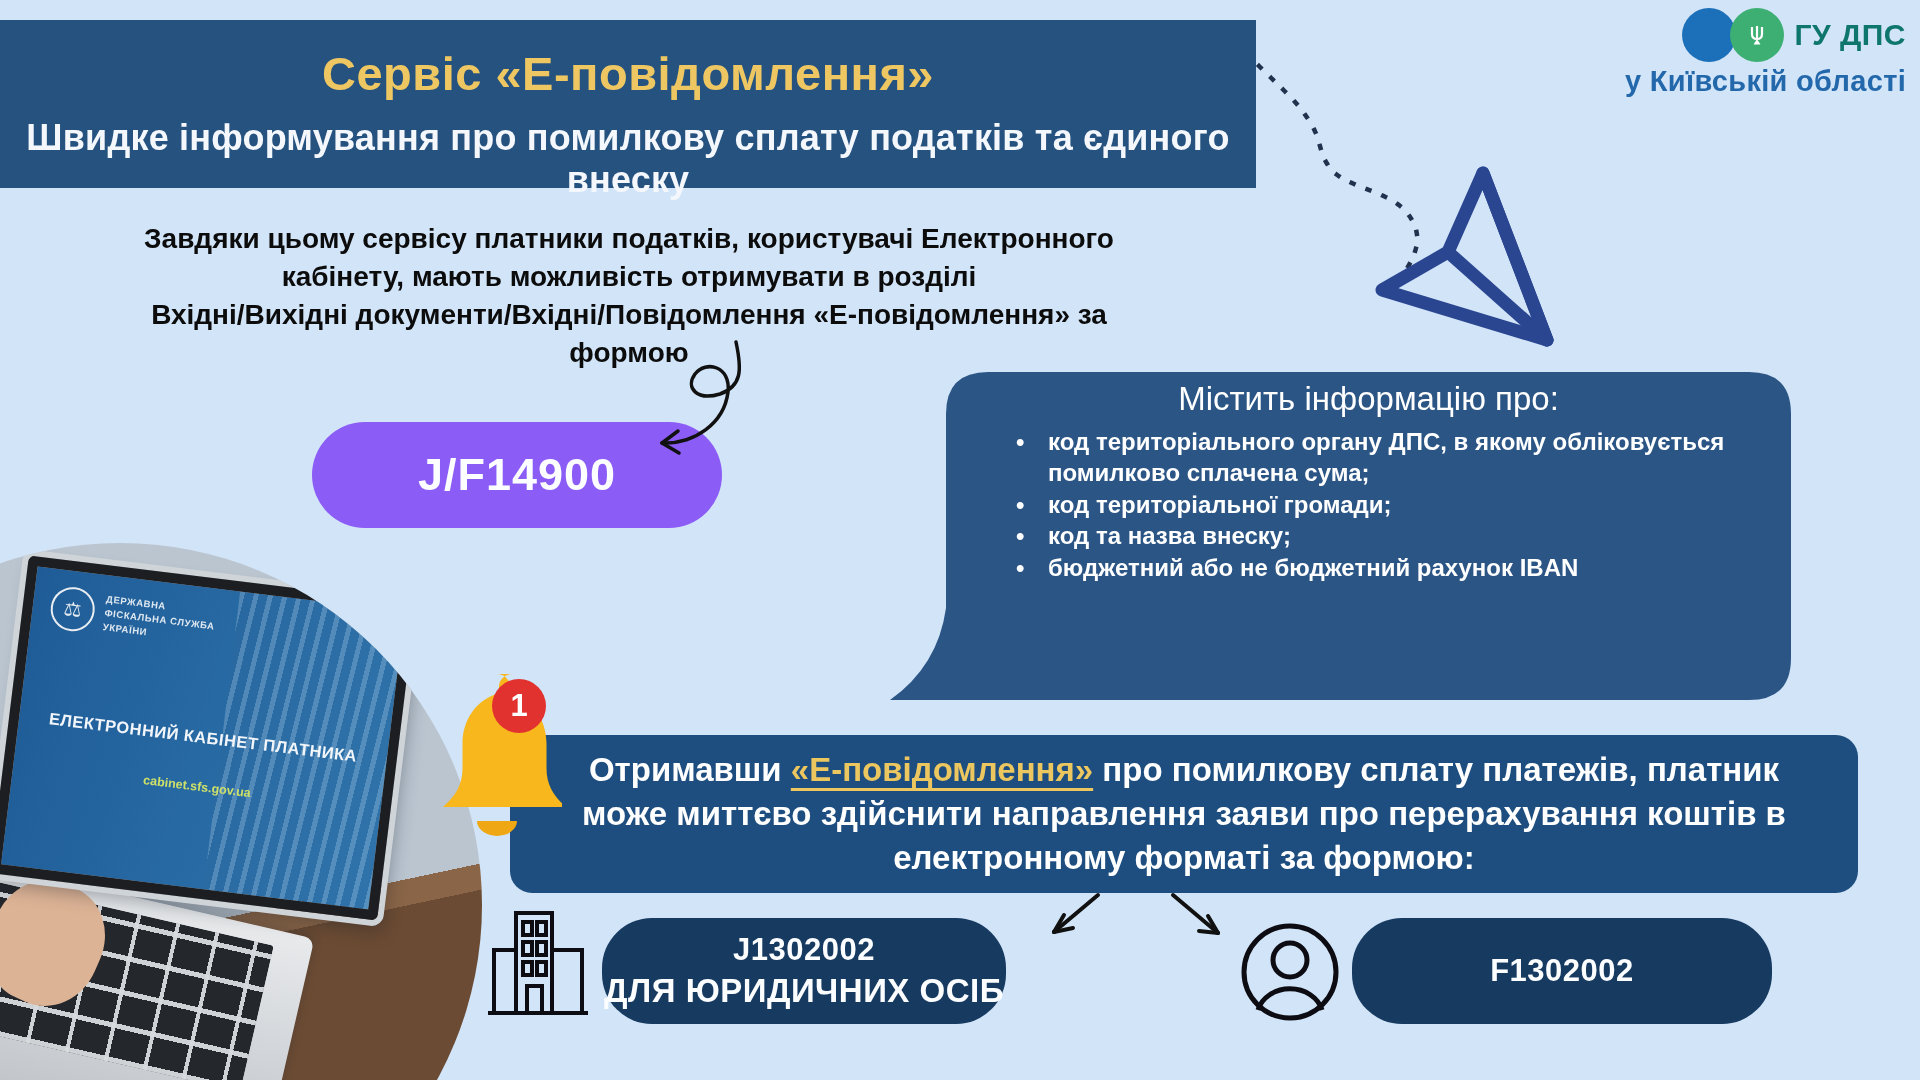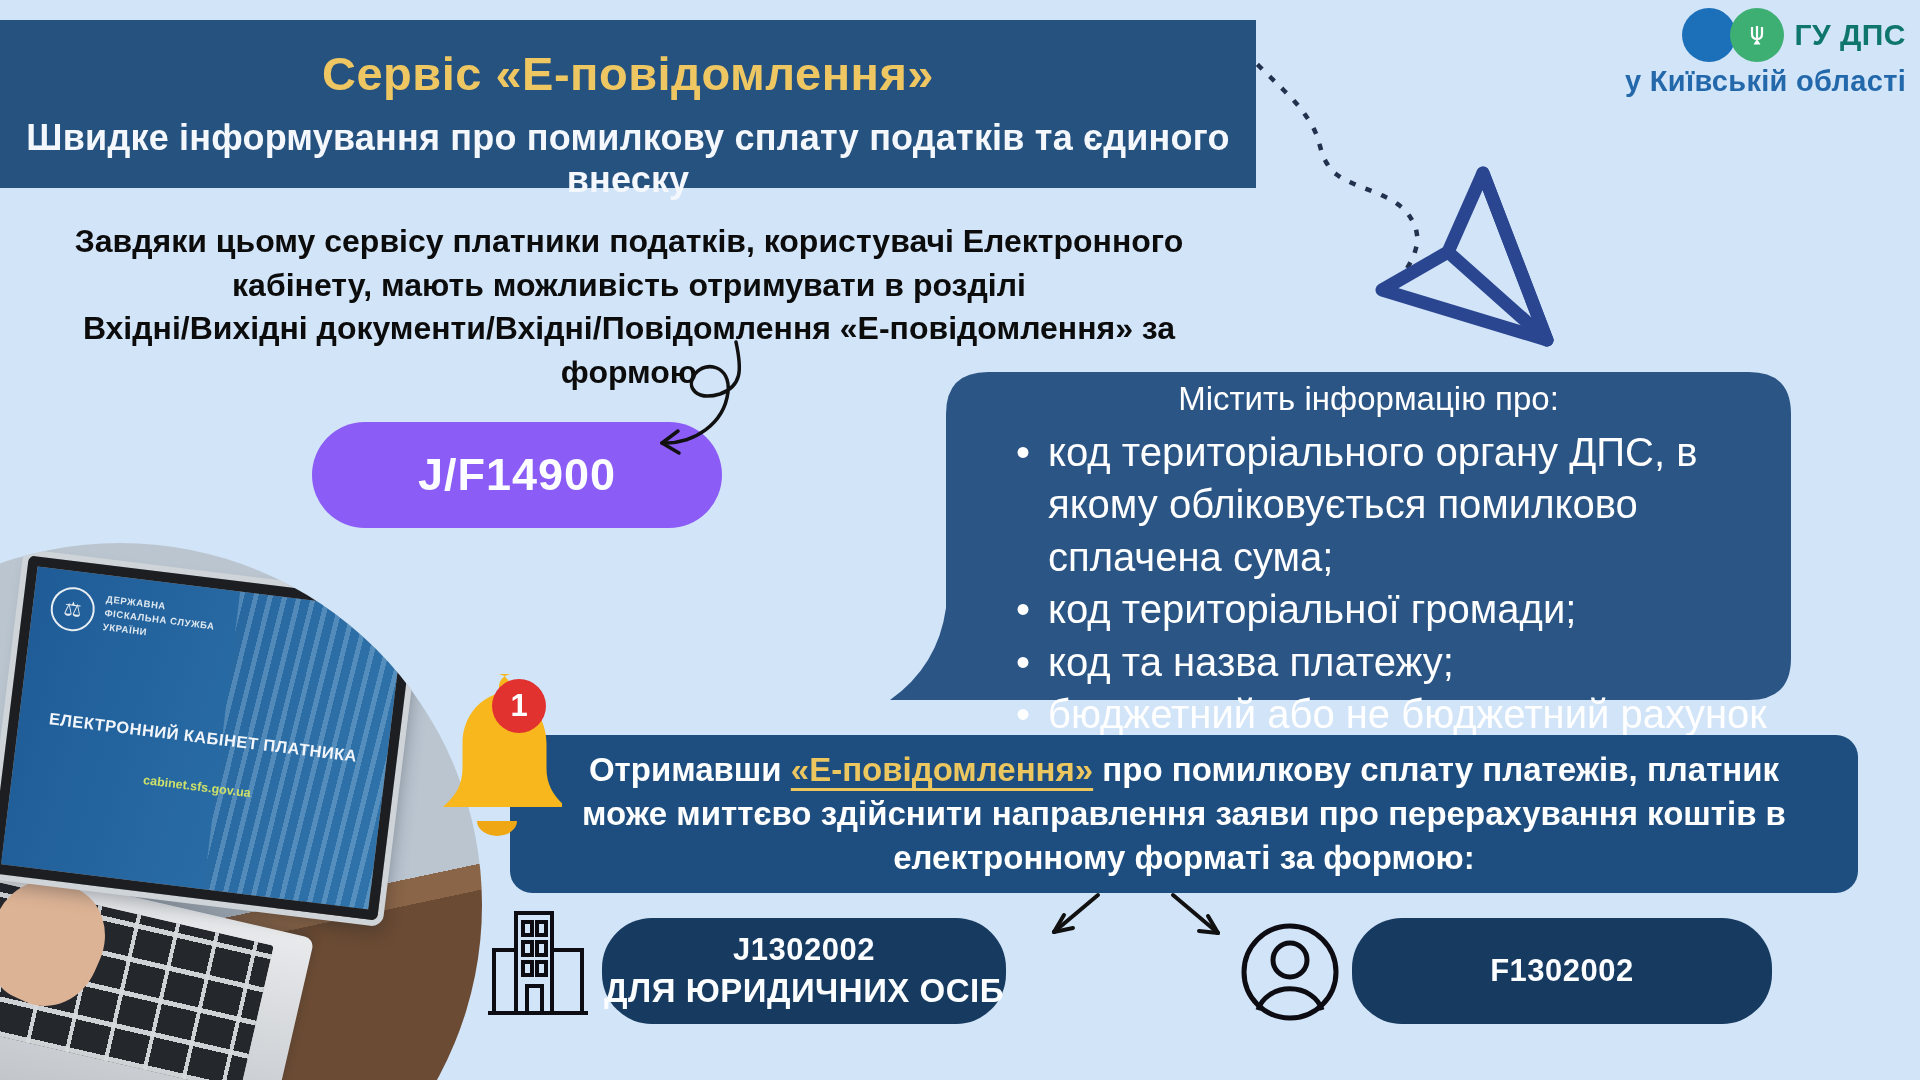--- a/index.html
+++ b/index.html
@@ -27,35 +27,35 @@
   .logo-row{display:flex;align-items:center;justify-content:flex-end;gap:10px;}
   .logo-circles{display:flex;}
   .circle-blue{width:54px;height:54px;border-radius:50%;background:#1c70b9;}
   .circle-green{width:54px;height:54px;border-radius:50%;background:#3daf72;margin-left:-6px;
     display:flex;align-items:center;justify-content:center;}
   .logo-name{font-size:30px;font-weight:700;color:#0f766e;letter-spacing:.5px;}
   .logo-region{margin-top:3px;font-size:29px;font-weight:700;color:#2368aa;letter-spacing:.3px;}
 
   
   .intro{left:20px;top:220px;width:1218px;text-align:center;
-    font-size:32px;font-weight:700;color:#0c0c0c;line-height:1.36;z-index:3;}
+    font-size:28px;font-weight:700;color:#0c0c0c;line-height:1.36;z-index:3;}
   .intro span{display:block;}
 
   
   .jf-pill{left:312px;top:422px;width:410px;height:106px;border-radius:53px;
     background:#8b5cf6;display:flex;align-items:center;justify-content:center;z-index:3;}
   .jf-pill span{color:#fbfdff;font-size:45px;font-weight:700;letter-spacing:1px;}
 
   
   .bubble{left:886px;top:370px;width:910px;height:334px;z-index:3;}
   .bubble svg{position:absolute;left:0;top:0;}
   .bubble-content{position:absolute;left:60px;top:8px;width:845px;color:#fff;}
   .bubble-title{text-align:center;font-size:33px;font-weight:400;margin-top:2px;}
   .bubble ul{list-style:none;margin:8px 0 0 0;padding:0 20px 0 66px;}
-  .bubble li{position:relative;font-size:40px;font-weight:400;line-height:1.31;padding-left:36px;}
+  .bubble li{position:relative;font-size:24px;font-weight:700;line-height:1.31;padding-left:36px;}
   .bubble li::before{content:"•";position:absolute;left:4px;}
 
   
   .bell{left:432px;top:668px;width:130px;height:180px;z-index:5;}
   .bell-badge{left:492px;top:679px;width:54px;height:54px;border-radius:50%;
     background:#e23230;display:flex;align-items:center;justify-content:center;
     color:#fff;font-size:31px;font-weight:700;z-index:6;}
 
   
   .action-box{left:510px;top:735px;width:1348px;height:158px;border-radius:22px;
@@ -144,21 +144,21 @@
 
 <div class="abs bubble">
   <svg width="910" height="334" viewBox="0 0 910 334">
     <path d="M102,2 H863 Q905,2 905,44 V288 Q905,330 863,330 H4 Q52,296 60,238 V44 Q60,2 102,2 Z" fill="#2b5585"></path>
   </svg>
   <div class="bubble-content">
     <div class="bubble-title">Містить інформацію про:</div>
     <ul>
       <li>код територіального органу ДПС, в якому обліковується помилково сплачена сума;</li>
       <li>код територіальної громади;</li>
-      <li>код та назва платежу;</li>
+      <li>код та назва внеску;</li>
       <li>бюджетний або не бюджетний рахунок IBAN</li>
     </ul>
   </div>
 </div>
 
 <div class="abs bell">
   <svg width="130" height="180" viewBox="0 0 130 180">
     <path d="M65,6 c7,0 13,5.5 13,12.5 v6.5 c23,7 36.5,27 36.5,50.5 v25 c0,17 8,28 17.5,36.5 l2,2 H-4? z" fill="none"></path>
     <path d="M65,6 c7,0 13,5.5 13,12.5 v6.5 c23,7 36.5,27 36.5,50.5 v25 c0,17 8,28 17.5,36.5 l2,2 H11 l2,-2 c9.5,-8.5 17.5,-19.5 17.5,-36.5 v-25 c0,-23.5 13.5,-43.5 36.5,-50.5 v-6.5 c0,-7 6,-12.5 13,-12.5 z" fill="#f7b71d"></path>
     <path d="M45,153 a20,15 0 0 0 40,0 z" fill="#f0a714"></path>

